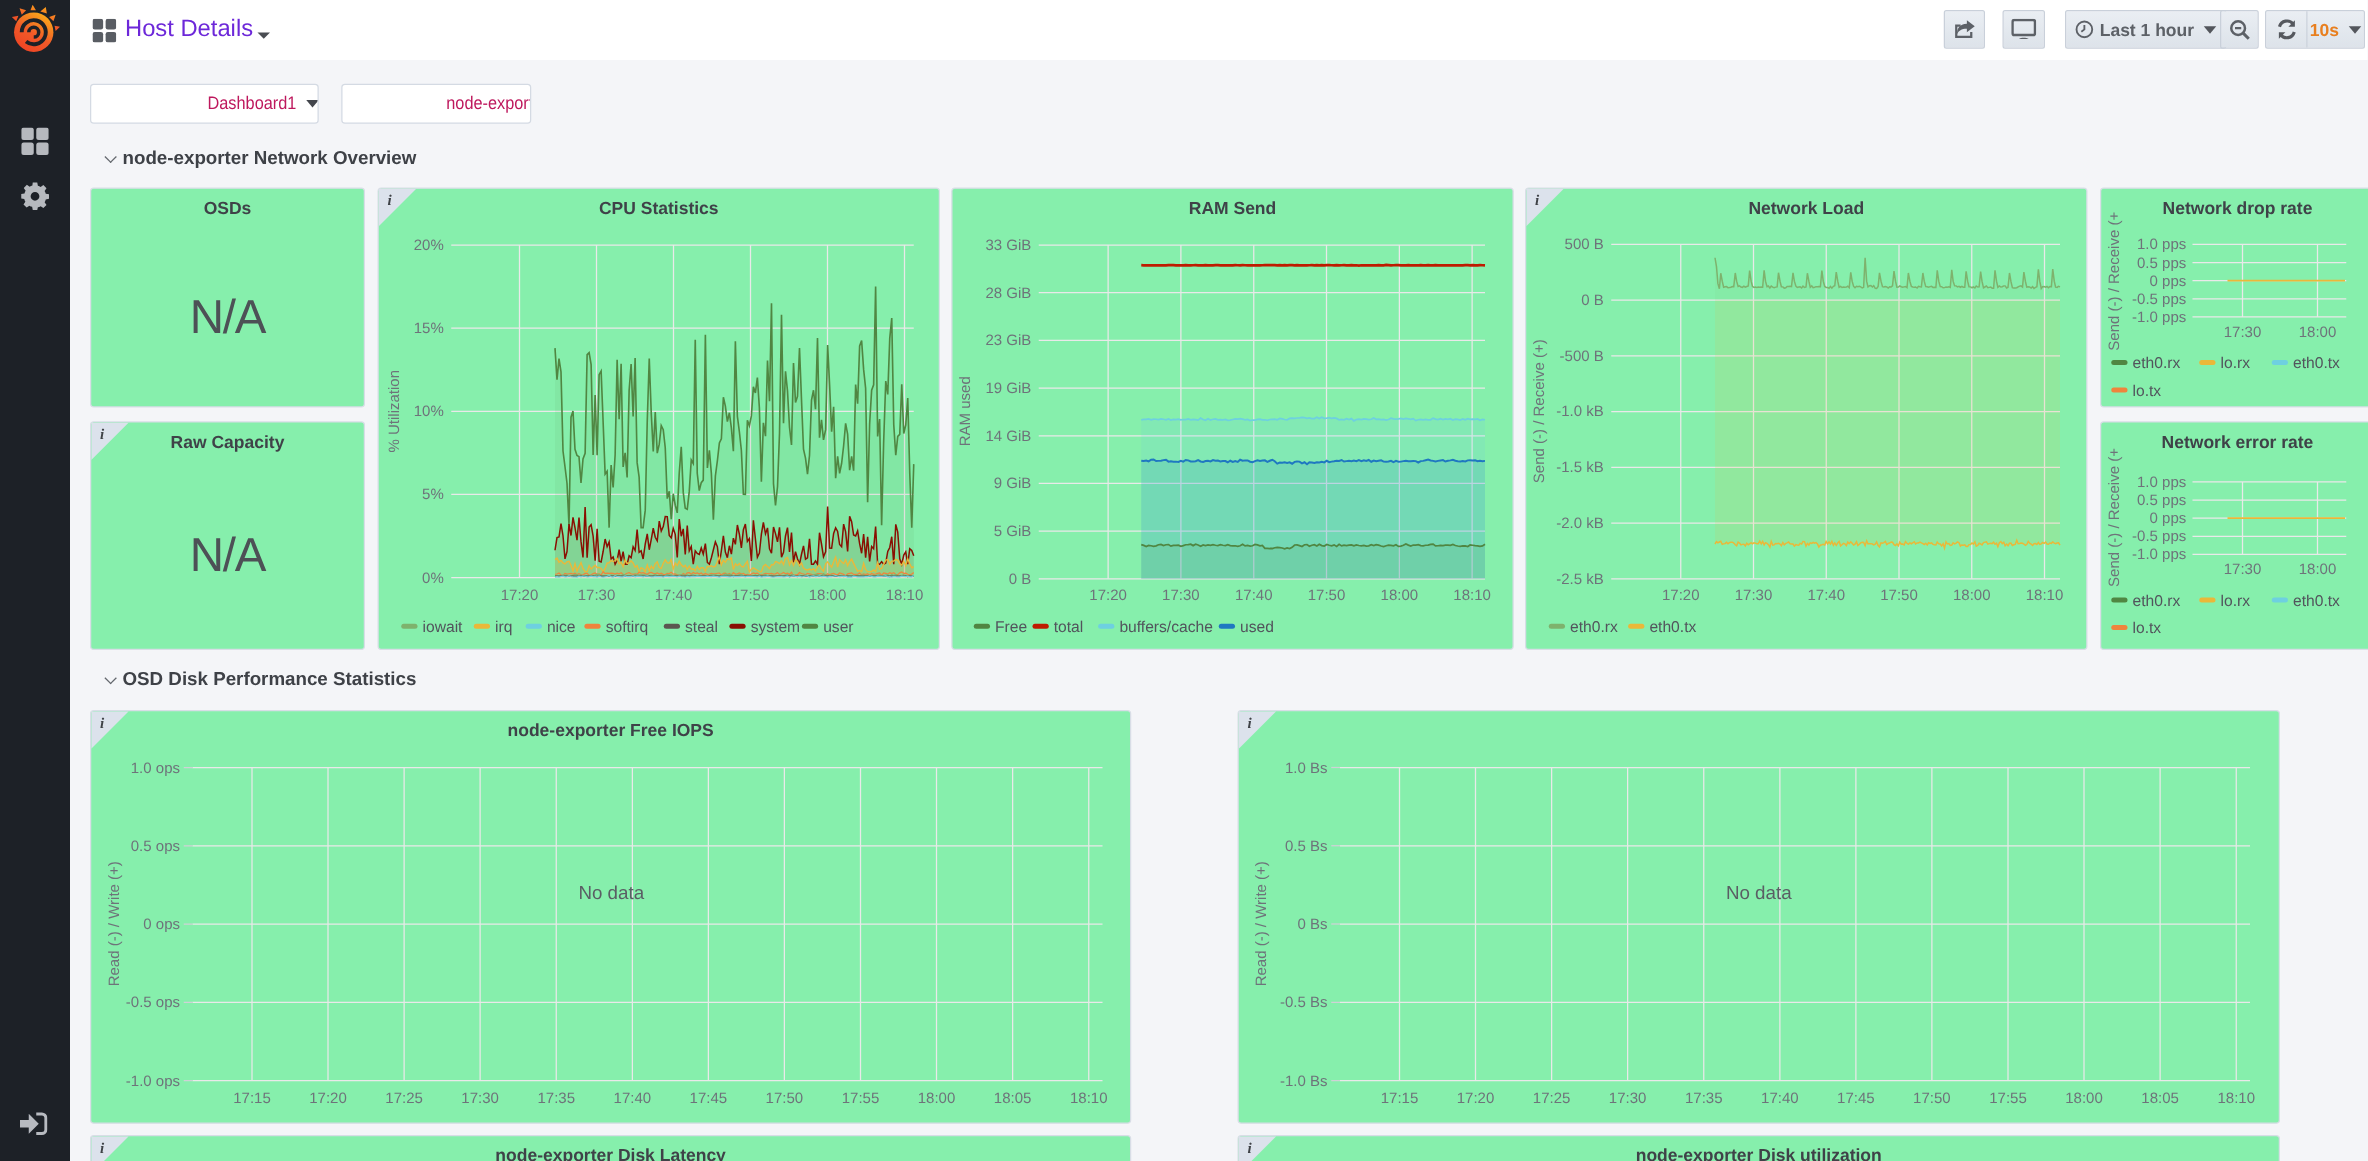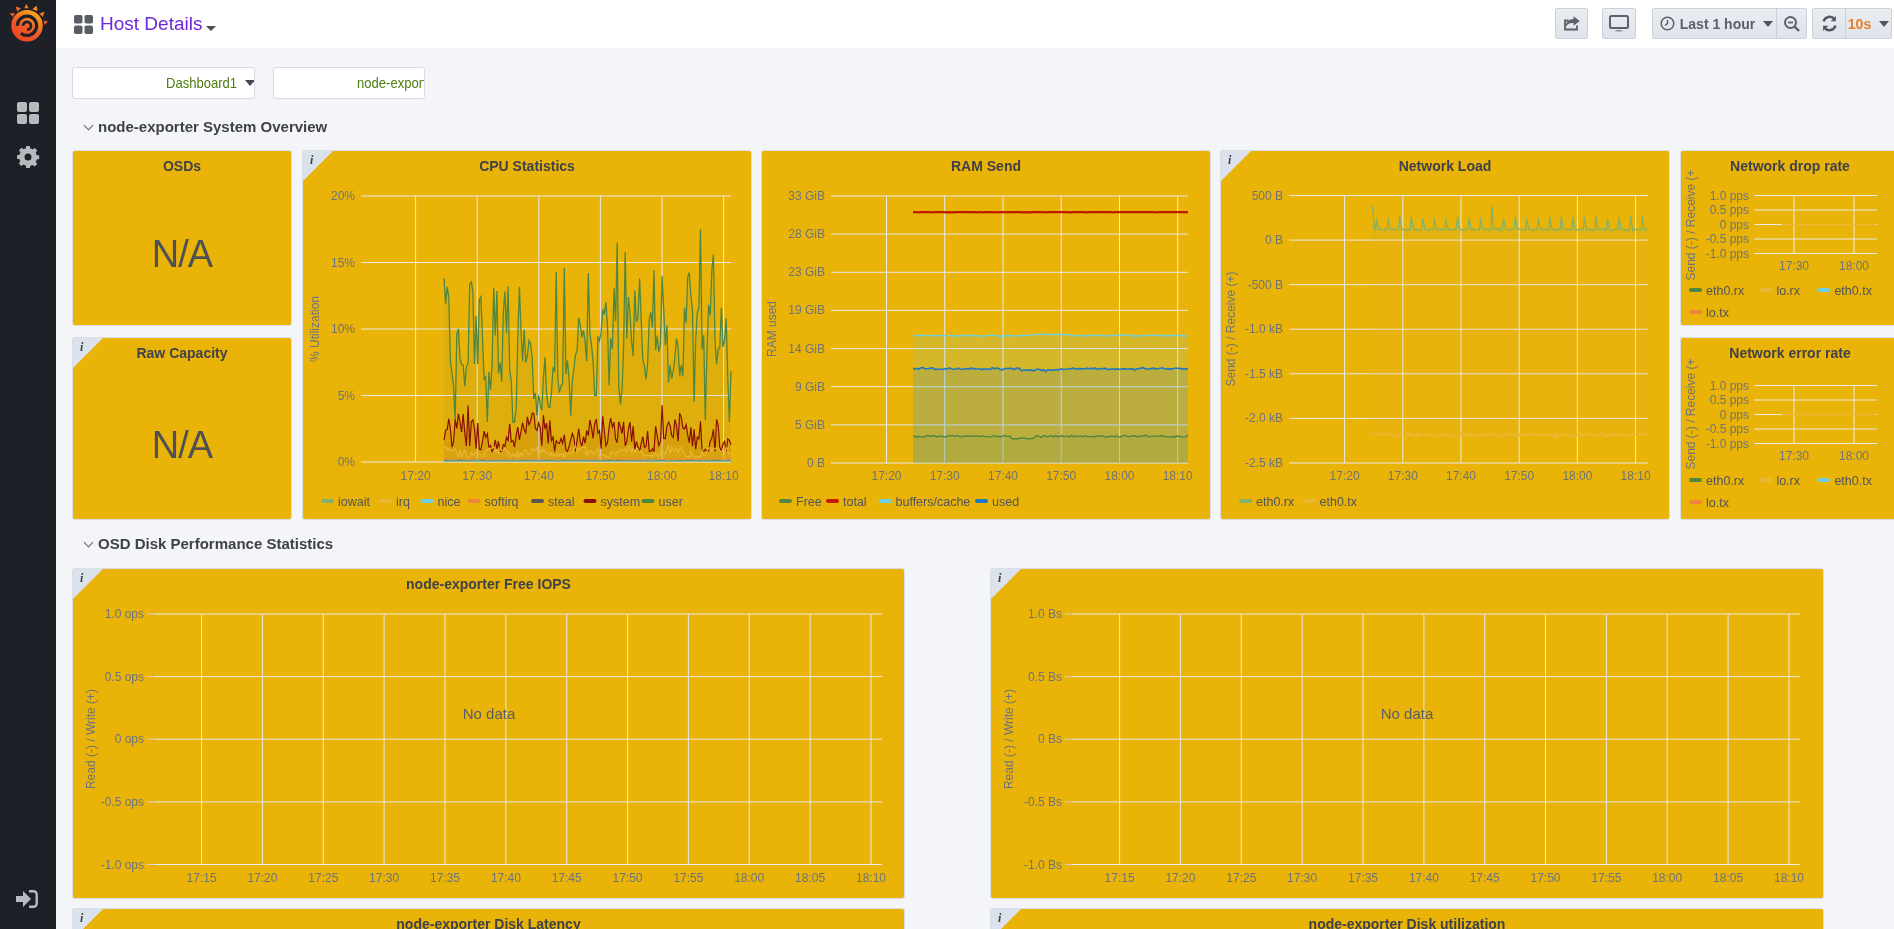--- a/index.html
+++ b/index.html
@@ -5,26 +5,26 @@
 #sidebar { position:absolute; left:0; top:0; width:56px; height:929px; background:#1d2127; z-index:5; }
 #navbar { position:absolute; left:56px; top:0; width:1838px; height:48px; background:#fff; }
 .title { position:absolute; left:100px; top:13px; font-size:19px; color:#6d28d9; }
 .tcaret { position:absolute; left:206px; top:26px; border-left:5px solid transparent; border-right:5px solid transparent; border-top:5px solid #4a4d52; }
 .btn { position:absolute; top:8px; z-index:3; height:31px; background:linear-gradient(#eaeef3,#dde3ea); border:1px solid #c9d0da; border-radius:2px; display:flex; align-items:center; justify-content:center; color:#5d6167; font-size:14px; font-weight:700; }
 .caret { display:inline-block; border-left:5.5px solid transparent; border-right:5.5px solid transparent; border-top:6px solid #53565c; margin-left:8px; }
 .label-tag { background:#dee5ee; color:#1778bb; font-weight:700; font-size:14px; display:flex; align-items:center; padding:0 0 0 10px;margin-top:40px; }
 .cond { display:inline-block; transform:scaleX(0.8); transform-origin:0 50%; white-space:nowrap; }
 .dcaret { border-top-color:#43464c; margin-left:8px; }
 .subctl { position:absolute; top:67px; height:32px; background:#fff; border:1px solid #d4dae3; border-radius:3px; display:flex; overflow:hidden; }
-.subval { display:flex; align-items:center; padding:0 8px 0 10px; font-size:14.5px; color:#4d7c0f; white-space:nowrap; }
+.subval { display:flex; align-items:center; padding:0 8px 0 10px; font-size:14.5px; color:#be185d; white-space:nowrap; }
 .vtxt { display:inline-block; transform:scaleX(0.9); transform-origin:0 50%; }
 .dcaret { margin-left:auto; }
 .sechead { position:absolute; font-size:15px; font-weight:700; color:#3e4147; }
 .chev { position:absolute; width:7px; height:7px; border-left:1.5px solid #63676d; border-bottom:1.5px solid #63676d; transform:rotate(-45deg); }
-.panel { position:absolute; background:#eab308; border:1px solid #d8dde6; border-radius:3px; }
+.panel { position:absolute; background:#86efac; border:1px solid #d8dde6; border-radius:3px; }
 .ptitle { position:absolute; left:0; right:0; text-align:center; font-size:14px; font-weight:700; color:#3f4248; }
 .icorner { position:absolute; left:0; top:0; }
 .itxt { font-family:"Liberation Serif",serif; font-style:italic; font-weight:700; font-size:12px; fill:#3f4247; }
 .chart { position:absolute; left:0; top:0; }
 .ax { font-family:"Liberation Sans",sans-serif; font-size:12px; fill:#6e737a; }
 .lg { font-family:"Liberation Sans",sans-serif; font-size:12.5px; fill:#52545c; }
 .nodata { font-family:"Liberation Sans",sans-serif; font-size:15px; fill:#5a5e64; }
 .na { position:absolute; left:0; right:0; text-align:center; font-size:38px; font-weight:400; color:#4d5156; letter-spacing:-1px; }
 </style></head>
 <body>
@@ -87,21 +87,21 @@
 <div class="subctl" style="left:273px;width:152px">
     <div class="label-tag" style="width:73px">
       <span class="cond">Hostname</span>
     </div>
     <div class="subval" style="width:114px">
       <span class="vtxt">node-exporter</span>
       <span class="caret dcaret"></span>
     </div>
   </div>
 <div class="chev" style="left:85px;top:122px"></div>
-<div class="sechead" style="left:98px;top:118px">node-exporter System Overview</div>
+<div class="sechead" style="left:98px;top:118px">node-exporter Network Overview</div>
 <div class="chev" style="left:85px;top:539px"></div>
 <div class="sechead" style="left:98px;top:535px">OSD Disk Performance Statistics</div>
 
 <div class="panel" style="left:72px;top:150px;width:220px;height:176px">
 <div class="ptitle" style="top:7px">OSDs</div>
     <div class="na" style="top:232px;position:absolute;top:82px">N/A</div>
   </div>
 <div class="panel" style="left:72px;top:337px;width:220px;height:183px">
     <div class="icorner"><svg width="30" height="30">
         <polygon points="0,0 30,0 0,30" fill="#dce2ec"></polygon>

